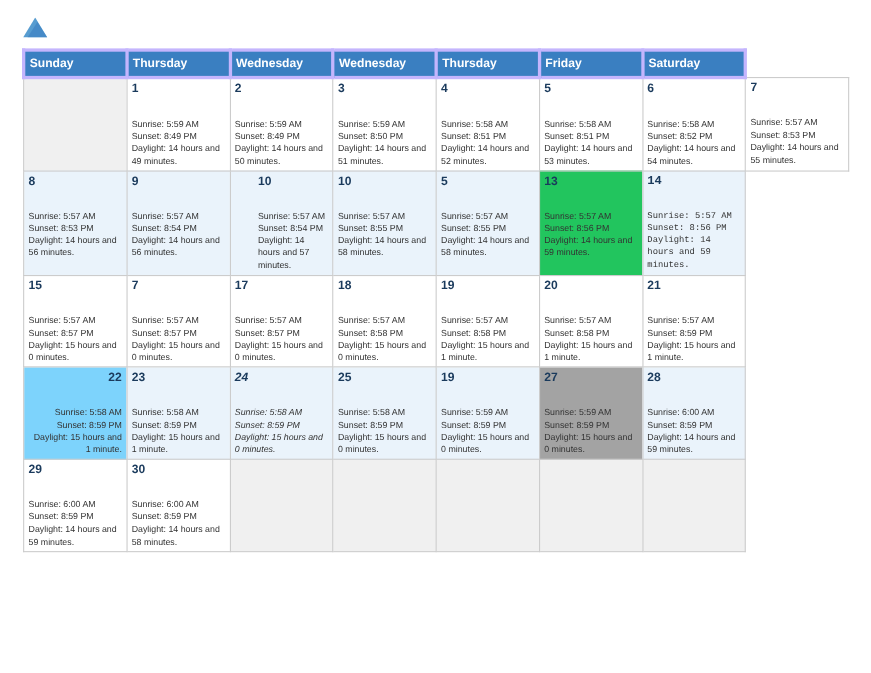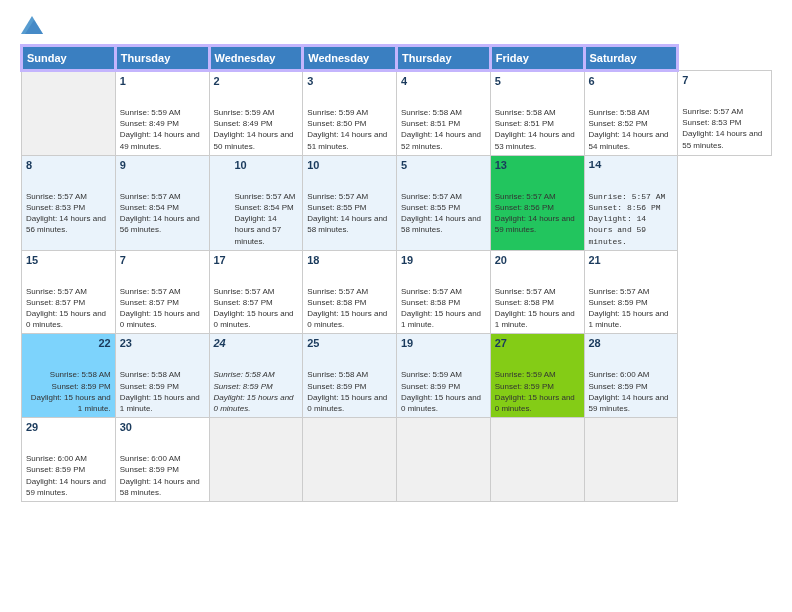--- a/index.html
+++ b/index.html
@@ -237,21 +237,21 @@
             <div class="day-info">Sunrise: 5:58 AM<br>Sunset: 8:59 PM<br>Daylight: 15 hours and 0 minutes.</div>
           </td>
           <td style="background: rgb(234, 243, 251);">
             <span class="day-num">25</span>
             <div class="day-info">Sunrise: 5:58 AM<br>Sunset: 8:59 PM<br>Daylight: 15 hours and 0 minutes.</div>
           </td>
           <td style="background: rgb(234, 243, 251);">
             <span class="day-num">19</span>
             <div class="day-info">Sunrise: 5:59 AM<br>Sunset: 8:59 PM<br>Daylight: 15 hours and 0 minutes.</div>
           </td>
-          <td style="background: #84cc16;">
+          <td style="background: #a3a3a3;">
             <span class="day-num">27</span>
             <div class="day-info">Sunrise: 5:59 AM<br>Sunset: 8:59 PM<br>Daylight: 15 hours and 0 minutes.</div>
           </td>
           <td style="background: rgb(234, 243, 251);">
             <span class="day-num">28</span>
             <div class="day-info">Sunrise: 6:00 AM<br>Sunset: 8:59 PM<br>Daylight: 14 hours and 59 minutes.</div>
           </td>
         </tr>
         <tr>
           <td>

